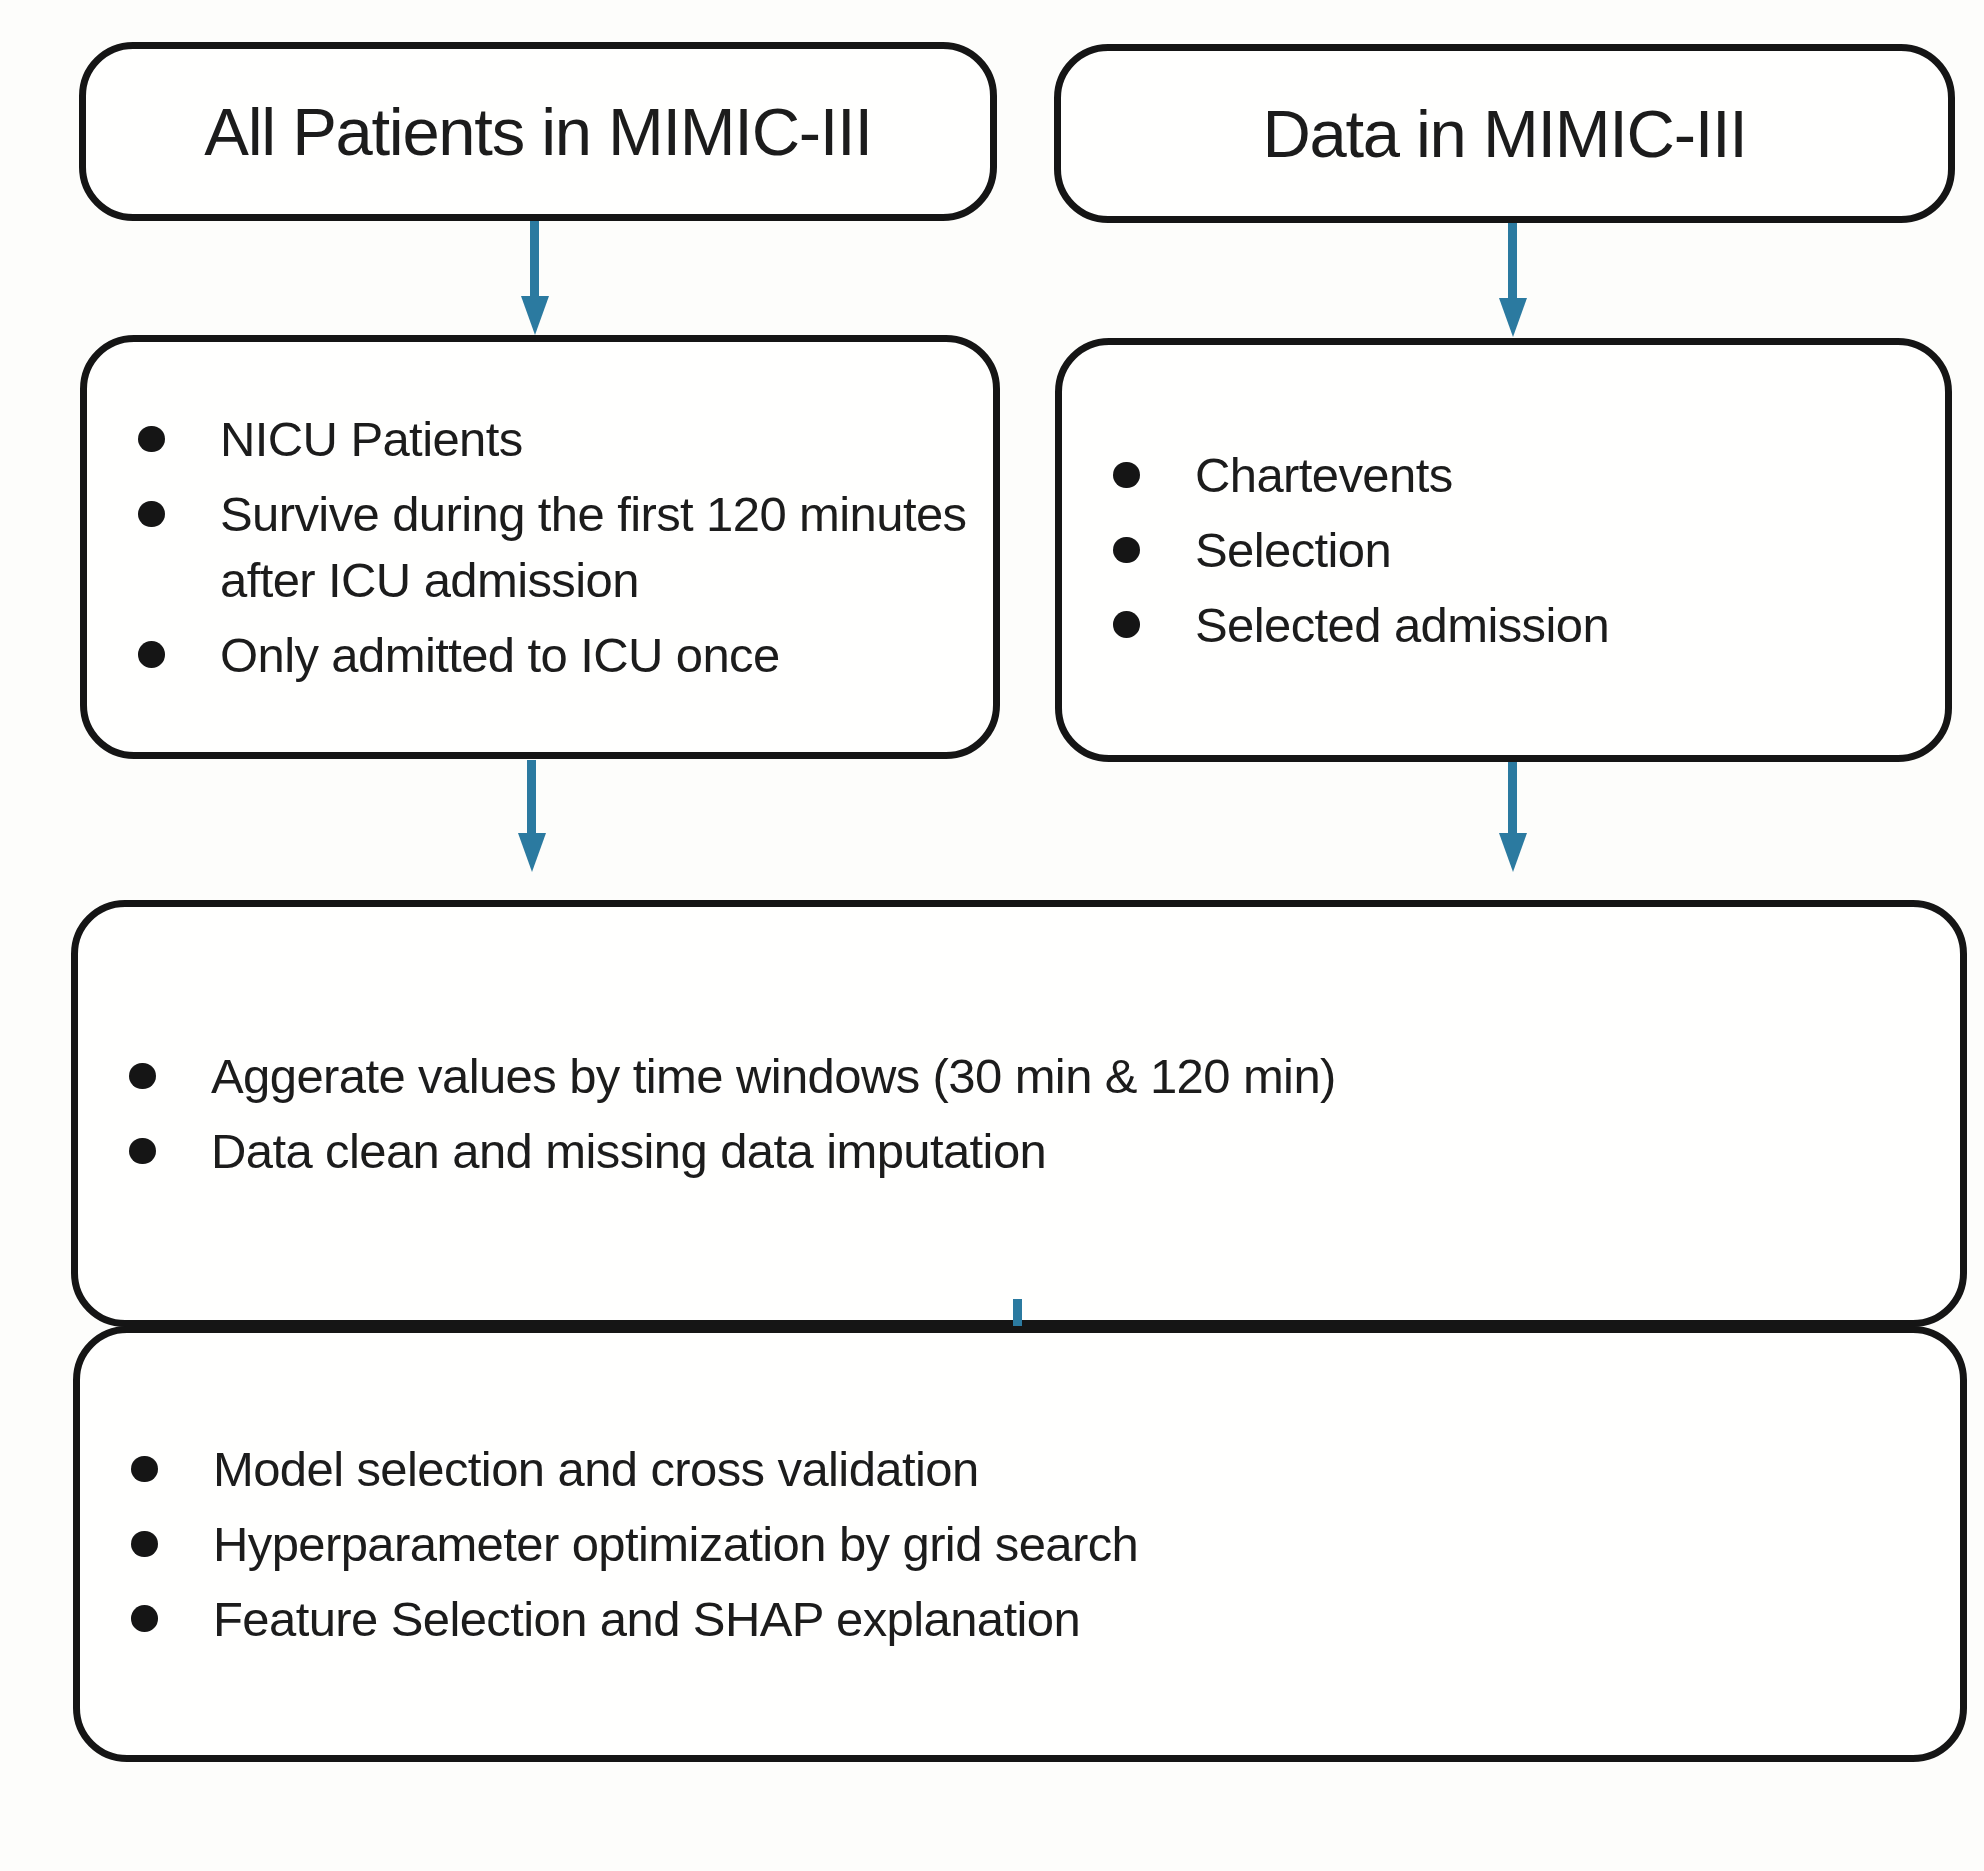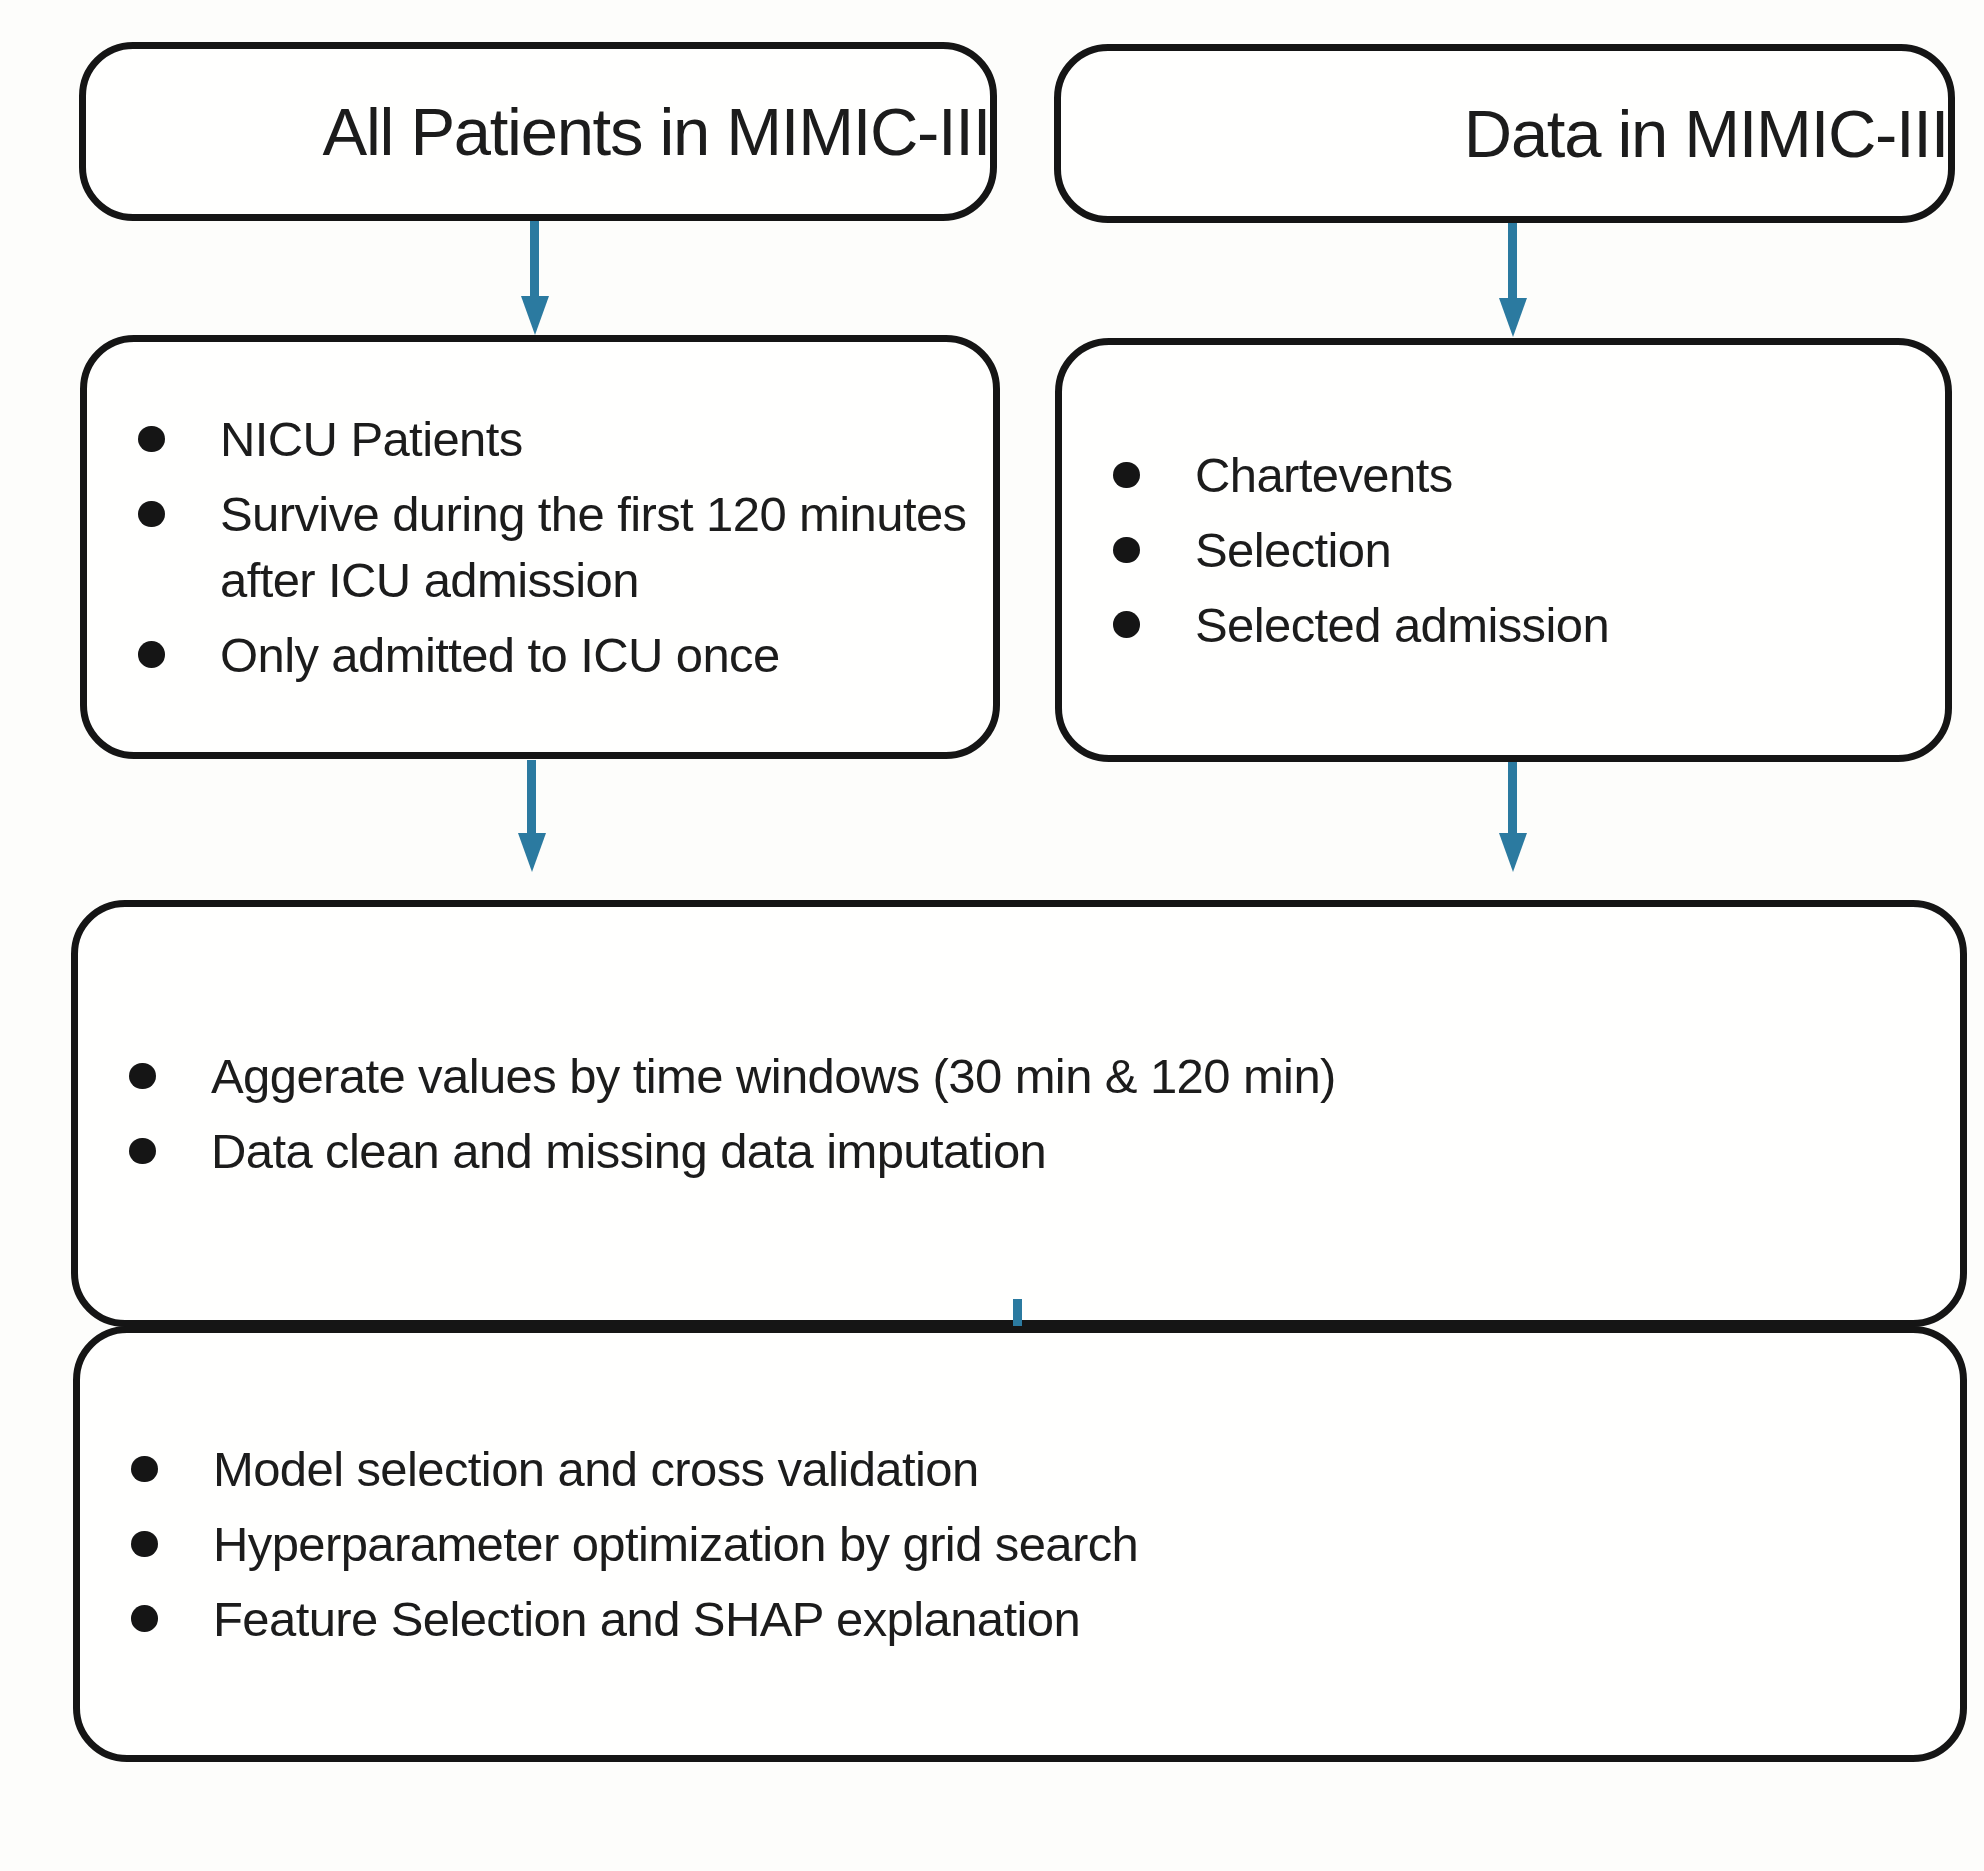--- a/index.html
+++ b/index.html
@@ -22,21 +22,21 @@
     position:absolute;
     box-sizing:border-box;
     border:7px solid var(--border);
     border-radius:54px;
     background:#fffffe;
     display:flex;
     flex-direction:column;
     justify-content:center;
   }
   .title-box .box-title{
-    text-align:right;
+    text-align:center;
     font-size:67px;
     letter-spacing:-1.3px;
     line-height:1.1;
     white-space:nowrap;
   }
   ul.bullets{
     list-style:none;
     margin:0;
     padding:0;
   }

